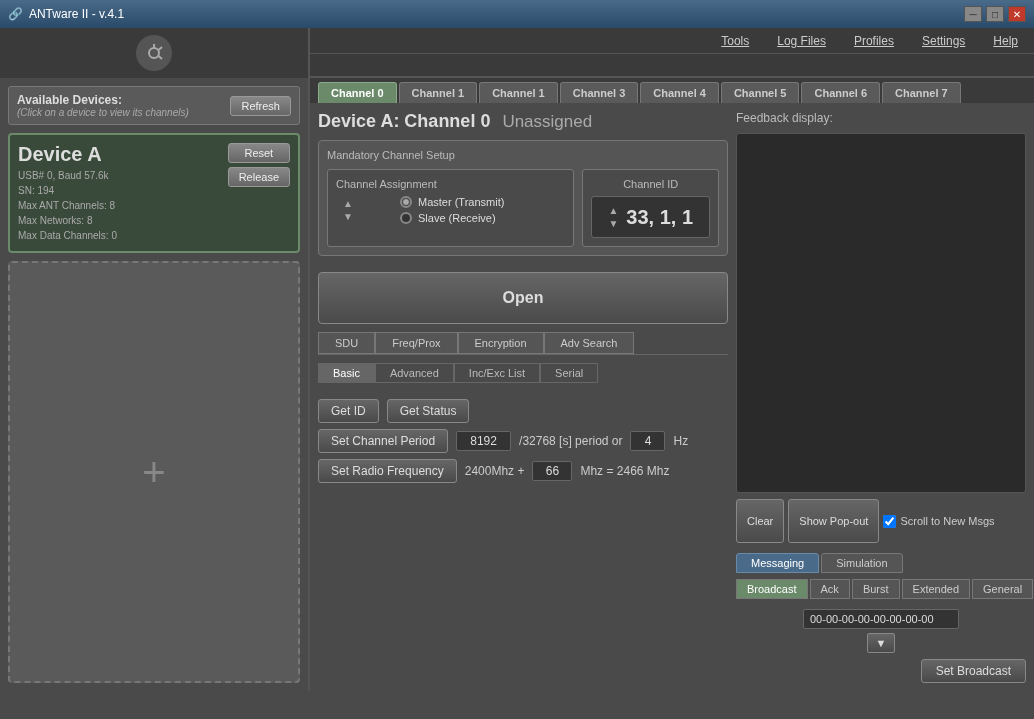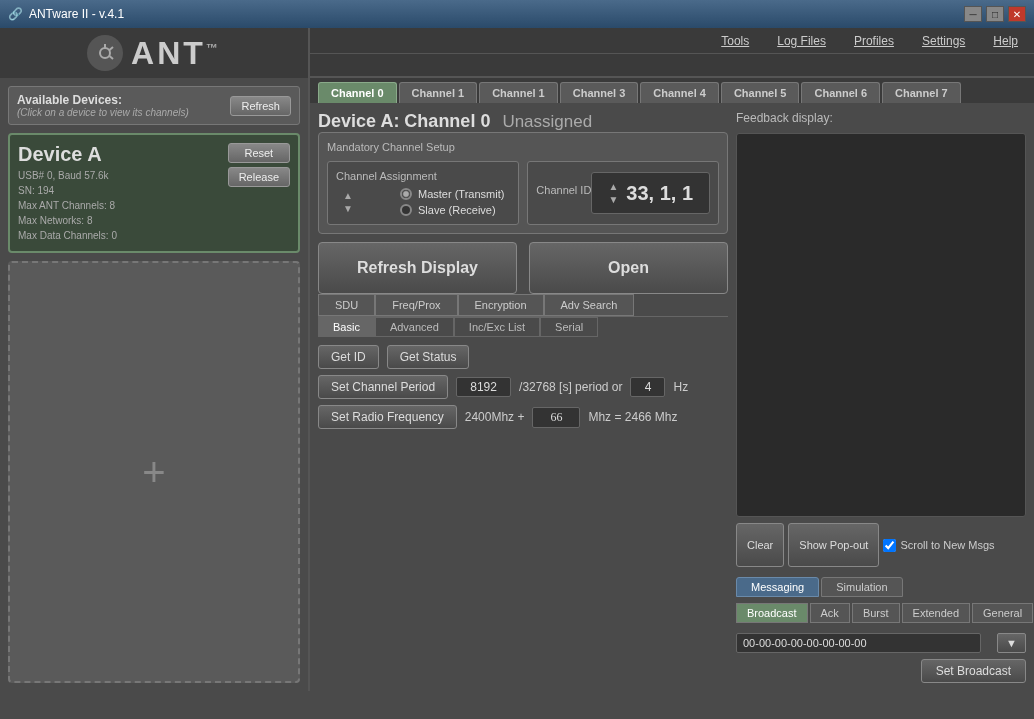--- a/index.html
+++ b/index.html
@@ -193,20 +193,21 @@
       padding: 8px;
       gap: 8px;
       min-height: 0;
     }
 
     
     #center-panel {
       flex: 1;
       display: flex;
       flex-direction: column;
+      gap: 8px;
     }
 
     .device-channel-header {
       display: flex; align-items: center; gap: 12px;
     }
     .device-channel-title {
       font-size: 18px; font-weight: bold; color: #ddd;
     }
     .unassigned-badge {
       font-size: 17px; color: #aaa;
@@ -259,21 +260,21 @@
     }
     .arr { cursor: pointer; color: #aaa; font-size: 10px; }
 
     .channel-id-box {
       border: 1px solid #777;
       border-radius: 3px;
       padding: 8px;
       background: #4a4a4a;
       min-width: 100px;
       display: flex;
-      flex-direction: row;
+      flex-direction: column;
       align-items: center;
     }
     .channel-id-title {
       font-size: 11px; color: #bbb; margin-bottom: 6px;
     }
     .channel-id-value {
       font-size: 20px; font-weight: bold; color: #ddd;
       background: #333; border: 1px solid #666;
       padding: 8px 16px; border-radius: 3px;
       display: flex; align-items: center; gap: 4px;
@@ -417,21 +418,21 @@
       cursor: pointer;
       color: #ccc;
       font-size: 11px;
     }
     .msg-sub-tab.active { background: #6a8a6a; color: #fff; }
 
     .broadcast-area {
       display: flex; flex-direction: column; gap: 6px; margin-top: 4px;
     }
     .broadcast-input-row {
-      display: flex; align-items: center; gap: 16px;
+      display: flex; align-items: center; gap: 4px; flex-direction: column;
     }
     .broadcast-input {
       background: #333;
       border: 1px solid #666;
       color: #ddd;
       padding: 3px 6px;
       border-radius: 2px;
       font-size: 11px;
       flex: 1;
     }
@@ -477,21 +478,20 @@
     <div id="logo-section" style="width:310px; height:50px; background:#3a3a3a; border-right:2px solid #555; display:flex; align-items:center; justify-content:center;">
       <div class="ant-logo">
         <div class="ant-logo-icon">
           <svg width="22" height="22" viewBox="0 0 22 22">
             <circle cx="11" cy="11" r="5" fill="none" stroke="#aaa" stroke-width="2"></circle>
             <line x1="11" y1="6" x2="11" y2="2" stroke="#aaa" stroke-width="2"></line>
             <line x1="15.5" y1="8" x2="19" y2="5" stroke="#aaa" stroke-width="2"></line>
             <line x1="15.5" y1="14" x2="19" y2="17" stroke="#aaa" stroke-width="2"></line>
           </svg>
         </div>
-        <span style="font-size:32px; font-weight:bold; color:#ccc; letter-spacing:3px;">ANT<span style="font-size:12px; vertical-align:super; color:#aaa;">™</span></span>
       </div>
     </div>
 
     <div id="menubar" style="flex:1; display:flex; align-items:center; justify-content:flex-end; padding:0 12px; gap:20px;">
       <span class="menu-item">Tools</span>
       <span class="menu-item">Log Files</span>
       <span class="menu-item">Profiles</span>
       <span class="menu-item">Settings</span>
       <span class="menu-item">Help</span>
     </div>
@@ -585,21 +585,20 @@
                     <span style="cursor:pointer; color:#aaa; font-size:10px;">▲</span>
                     <span style="cursor:pointer; color:#aaa; font-size:10px;">▼</span>
                   </div>
                   <span>33, 1, 1</span>
                 </div>
               </div>
             </div>
           </div>
 
           <div class="action-buttons">
-            <button class="big-btn">Refresh Display</button>
             <button class="big-btn">Open</button>
           </div>
 
           <div class="sub-tabs">
             <div class="sub-tab">SDU</div>
             <div class="sub-tab">Freq/Prox</div>
             <div class="sub-tab">Encryption</div>
             <div class="sub-tab">Adv Search</div>
           </div>
 
@@ -621,21 +620,21 @@
               <button class="ctrl-btn">Set Channel Period</button>
               <input class="ctrl-input" value="8192" style="width: 55px;">
               <span class="ctrl-label">/32768 [s] period or</span>
               <input class="ctrl-input" value="4" style="width: 35px;">
               <span class="ctrl-label">Hz</span>
             </div>
 
             <div class="control-row">
               <button class="ctrl-btn">Set Radio Frequency</button>
               <span class="ctrl-label">2400Mhz +</span>
-              <input class="ctrl-input" value="66" style="width: 48px; font-family: Liberation Serif, serif;">
+              <input class="ctrl-input" value="66" style="width: 40px;">
               <span class="ctrl-label">Mhz = 2466 Mhz</span>
             </div>
           </div>
 
         </div>
 
         <div id="feedback-panel">
           <div class="feedback-label">Feedback display:</div>
           <div class="feedback-display"></div>
           <div class="feedback-controls">

